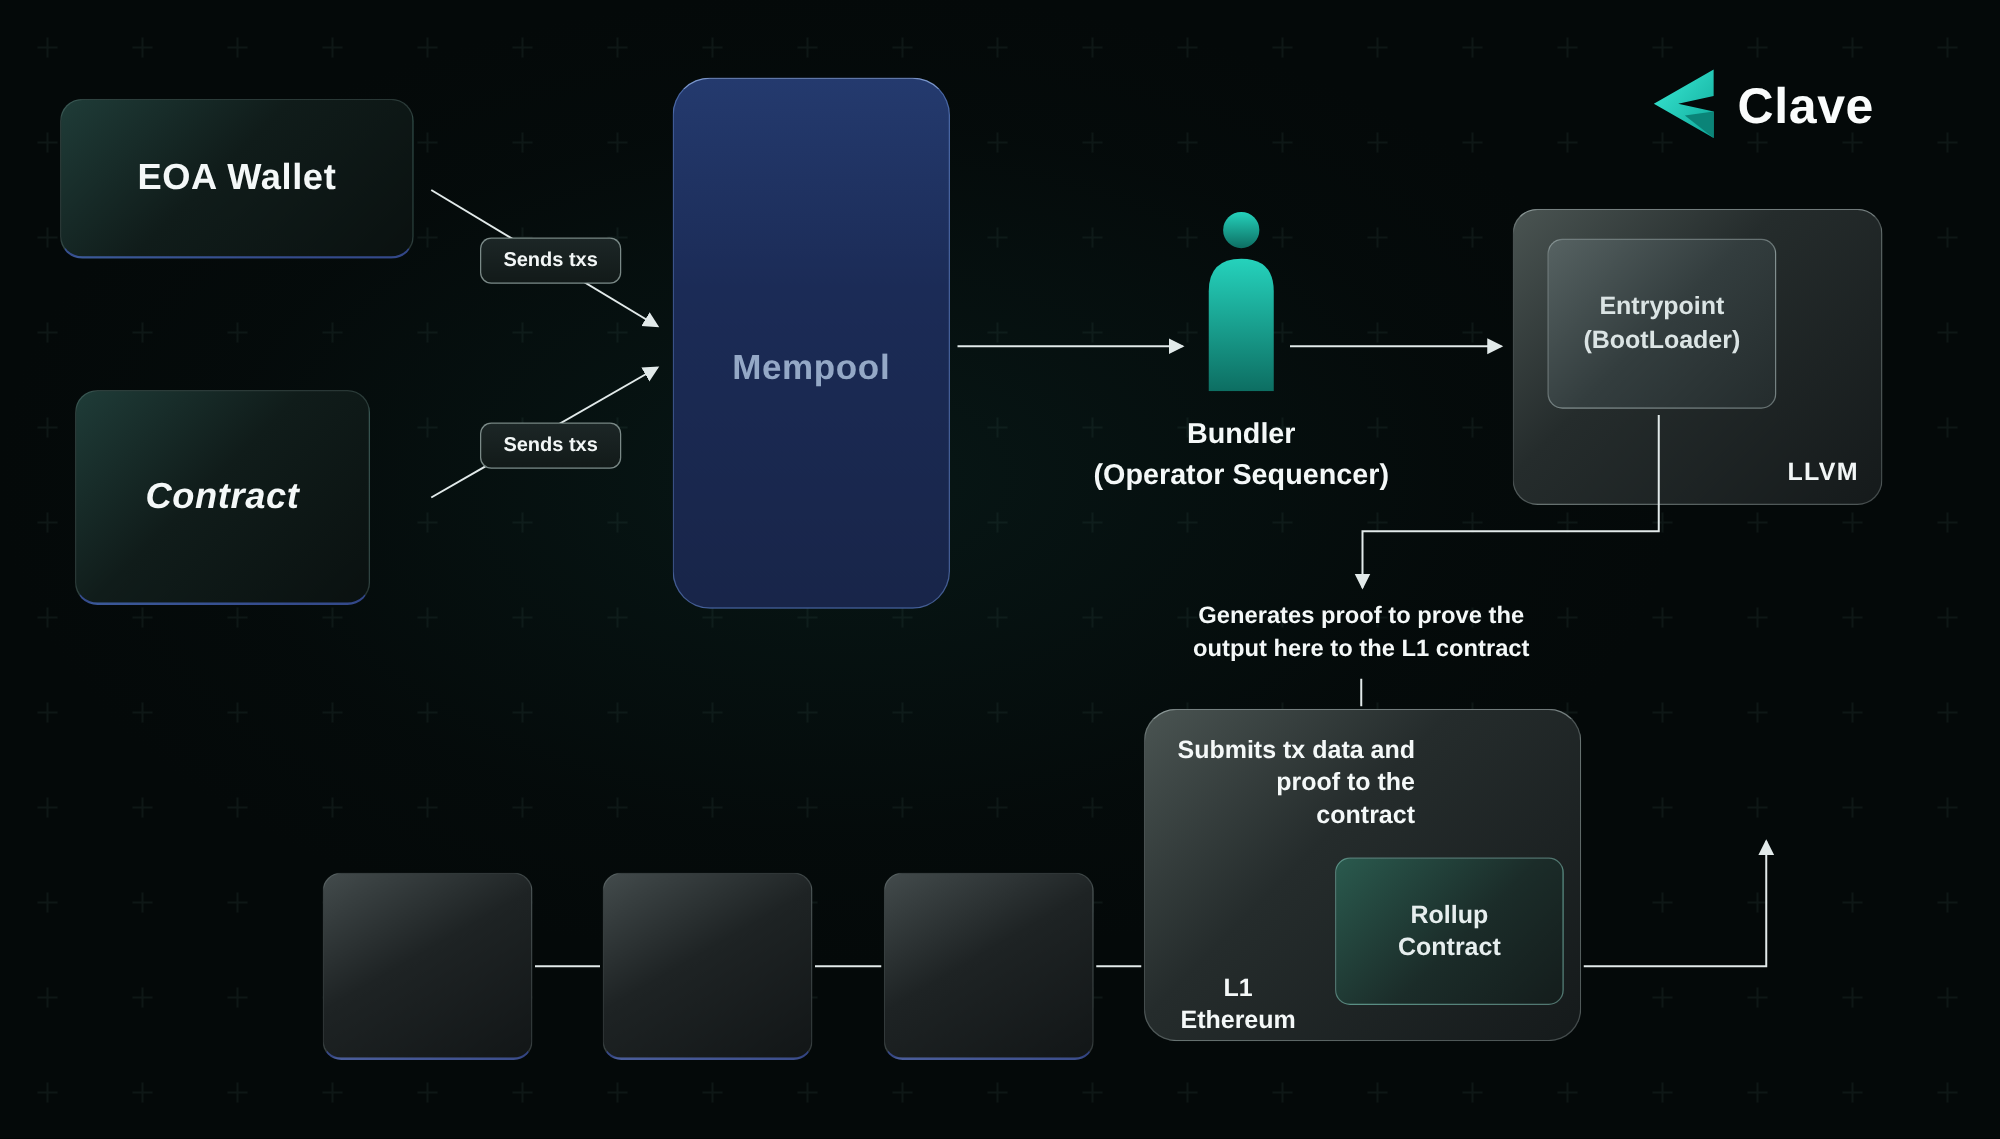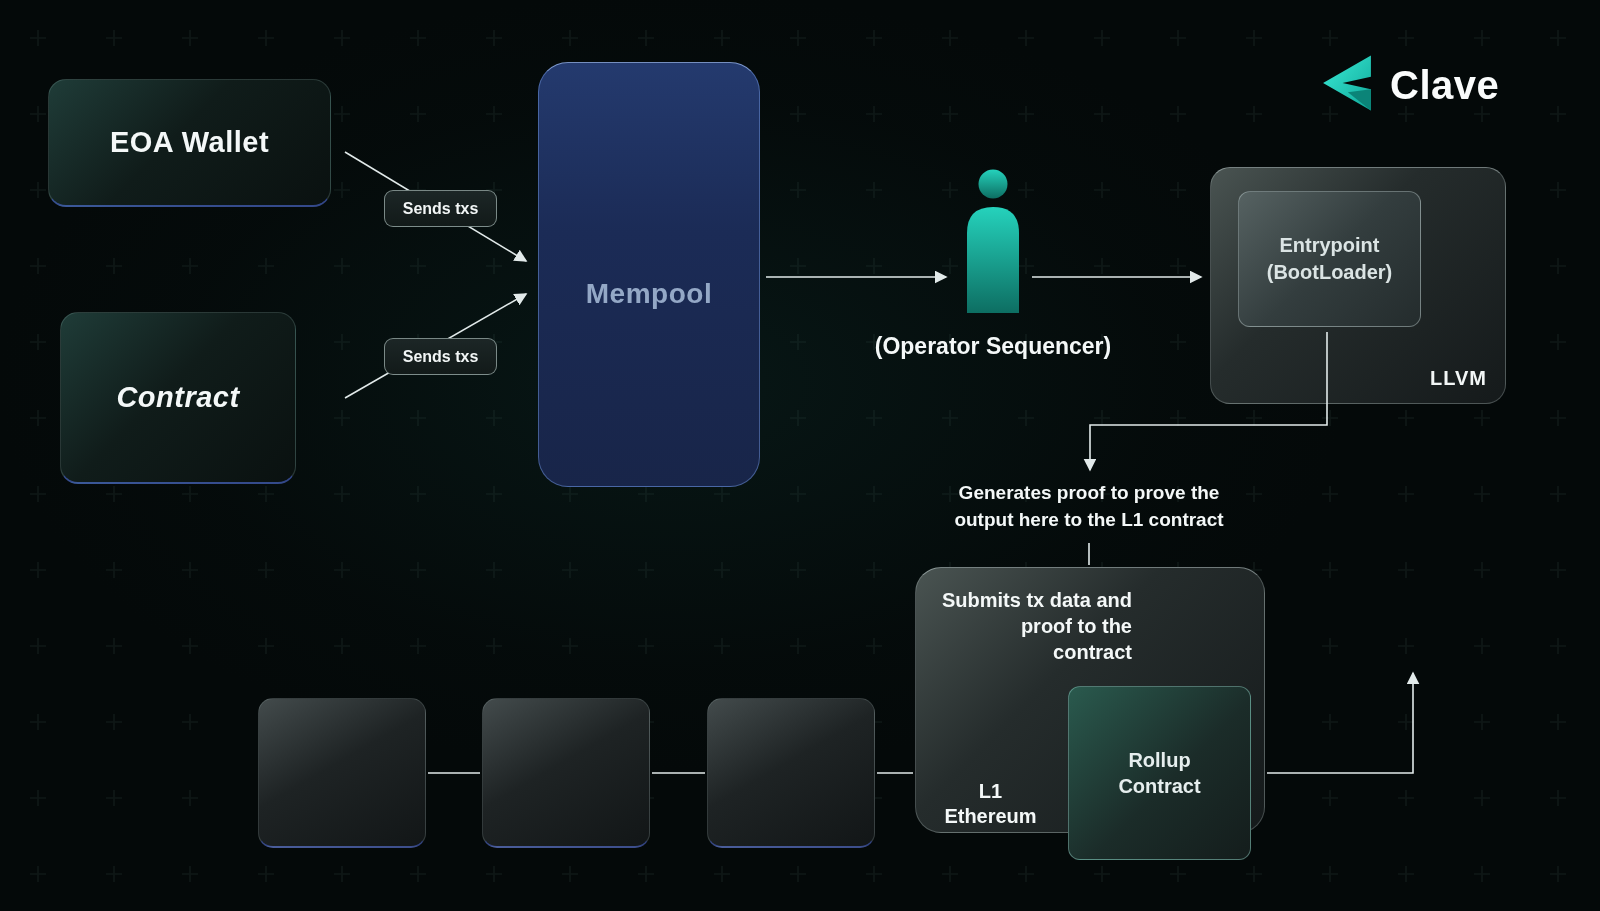--- a/index.html
+++ b/index.html
@@ -56,21 +56,21 @@
     border:1px solid rgba(210,225,225,0.38);
     display:flex; align-items:center; justify-content:center;
   }
   .inner-card .inner-title {
     width:170px; text-align:center; font-size:20px; font-weight:bold;
     color:#dbe4e4; line-height:27px;
   }
   .llvm-tag { position:absolute; right:18px; bottom:13px; font-size:20px; font-weight:bold; color:#f2f6f6; letter-spacing:1px;margin-left:32px; }
 
   .rollup-card {
-    position:absolute; left:152px; top:118px; width:183px; height:174px; border-radius:12px;
+    position:absolute; left:152px; top:118px; width:183px; height:118px; border-radius:12px;
     background:linear-gradient(135deg,#2a5a4e 0%, #1b2c29 55%, #141d1c 100%);
     border:1px solid rgba(150,215,205,0.45);
     display:flex; align-items:center; justify-content:center;
   }
   .rollup-card .inner-title { width:110px; text-align:center; font-size:20px; font-weight:bold; color:#e6eeee; line-height:26px; }
 
   .block {
     position:absolute; width:168px; height:150px; border-radius:15px; z-index:3;
     background:linear-gradient(150deg,#434b4c 0%, #1e2324 45%, #121617 100%);
     border:1px solid rgba(160,180,180,0.22);
@@ -146,20 +146,21 @@
           <stop offset="0" stop-color="#25d2bc"></stop>
             <stop offset="1" stop-color="#0d6e62"></stop>
         </linearGradient>
       </defs>
       <circle cx="35" cy="16" r="14.5" fill="url(#pg)"></circle>
       <path d="M9,145 L9,65 Q9,39 35,39 Q61,39 61,65 L61,145 Z" fill="url(#pg)"></path>
     </svg>
   </div>
 
   <div class="annotation bundler-label">
+    <div class="l1">Bundler</div>
     <div class="l2">(Operator Sequencer)</div>
   </div>
 
   <div class="node gray-card" style="left:1210px; top:167px; width:296px; height:237px;padding-left:44px;">
     <div class="inner-card" style="left:27px; top:23px; width:183px; height:136px;">
       <span class="inner-title">Entrypoint (BootLoader)</span>
     </div>
     <span class="llvm-tag">LLVM</span>
   </div>
 

